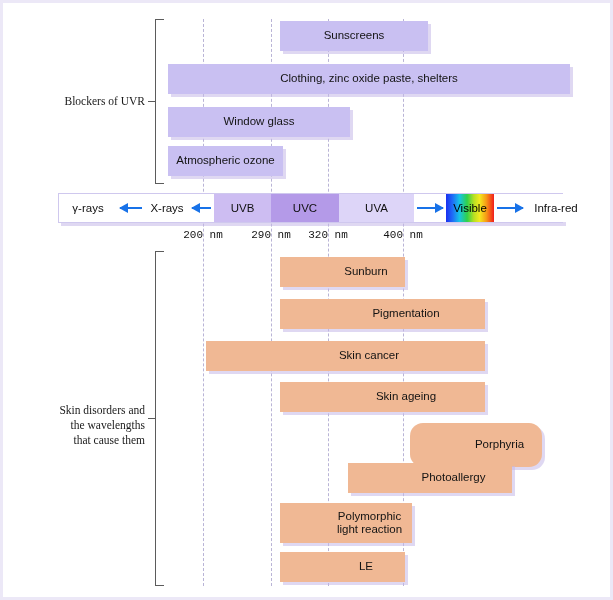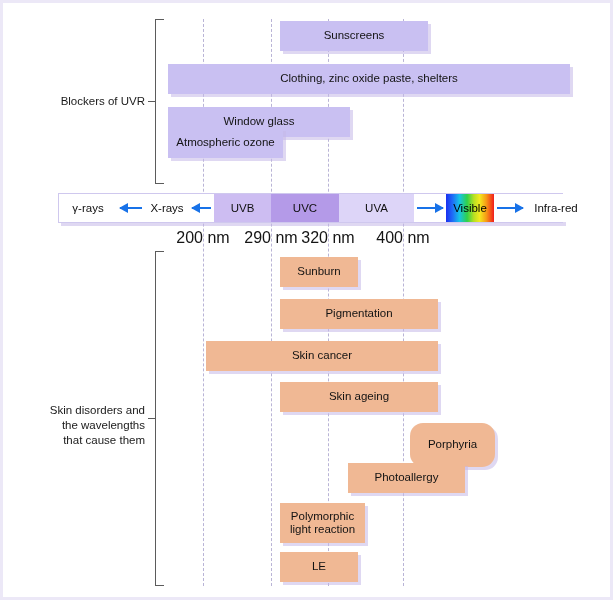--- a/index.html
+++ b/index.html
@@ -42,38 +42,39 @@
   }
 
   
   .side-label {
     position: absolute;
     text-align: right;
     font-size: 11.5px;
     color: #1a1a1a;
     line-height: 15px;
     white-space: pre-line;
+    font-family: Liberation Serif, serif;
   }
 
   
   .bar {
     position: absolute;
     display: flex;
     align-items: center;
     justify-content: center;
     text-align: center;
     font-size: 11.5px;
     color: #131313;
     line-height: 13.5px;
     box-shadow: 3px 3px 0 0 rgba(196,184,232,0.55);
     white-space: pre-line;
     margin-left: 7px;
   }
   .bar.blocker { background: #c9c0f2; }
-  .bar.disorder { background: #f0b894; }
+  .bar.disorder { background: #f0b894; padding-left: 47px; }
 
   
   #spectrum {
     position: absolute;
     display: flex;
     align-items: stretch;
     background: #ffffff;
     border: 1px solid #cfc8ee;
     box-shadow: 3px 3px 0 0 rgba(196,184,232,0.55);
     box-sizing: border-box;
@@ -112,24 +113,25 @@
   .rainbow {
     background: linear-gradient(to right,
       #1b2ff0 0%, #1f6ef7 14%, #16c3e6 28%,
       #2fd14a 44%, #b8e022 58%, #f2ea1e 70%,
       #f79a16 84%, #f01d1d 100%);
   }
 
   
   .tick-label {
     position: absolute;
-    font-size: 16px;
+    font-size: 11px;
     color: #141414;
     white-space: nowrap;
     transform: translateX(-50%);
+    font-family: Liberation Mono, monospace;
   }
 </style>
 </head>
 <body>
 
 <div id="figure">
 
   <div id="gridlines">
       <div class="gridline" style="left: 200px; top: 16px; height: 567px;"></div>
       <div class="gridline" style="left: 268px; top: 16px; height: 567px;"></div>
@@ -138,21 +140,21 @@
     </div>
 
   <div class="bracket" id="bracket-top" style="left:152px; top:16px; height:165px;"></div>
   <div class="bracket-tick" style="left:145px; top:98px;"></div>
   <div class="side-label" style="left:20px; top:91px; width:122px;">Blockers of UVR</div>
 
   <div id="blocker-bars">
       <div class="bar blocker" style="left: 270px; top: 18px; width: 148px; height: 30px;">Sunscreens</div>
       <div class="bar blocker" style="left: 158px; top: 61px; width: 402px; height: 30px;">Clothing, zinc oxide paste, shelters</div>
       <div class="bar blocker" style="left: 158px; top: 104px; width: 182px; height: 30px;">Window glass</div>
-      <div class="bar blocker" style="left: 158px; top: 125px; width: 115px; height: 30px;">Atmospheric ozone</div>
+      <div class="bar blocker" style="left: 158px; top: 143px; width: 115px; height: 30px;">Atmospheric ozone</div>
     </div>
 
   <div id="spectrum" style="left: 55px; top: 190px; width: 505px; height: 30px;">
       <div class="spec-seg" style="width: 58px; flex: 0 0 58px; background: rgb(255, 255, 255);">
         <span>γ-rays</span>
       </div>
       <div class="spec-seg" style="width: 28px; flex: 0 0 28px; background: rgb(255, 255, 255);">
         <span class="arrow-left" style="width: 22px;"></span>
       </div>
       <div class="spec-seg" style="width: 44px; flex: 0 0 44px; background: rgb(255, 255, 255);">

